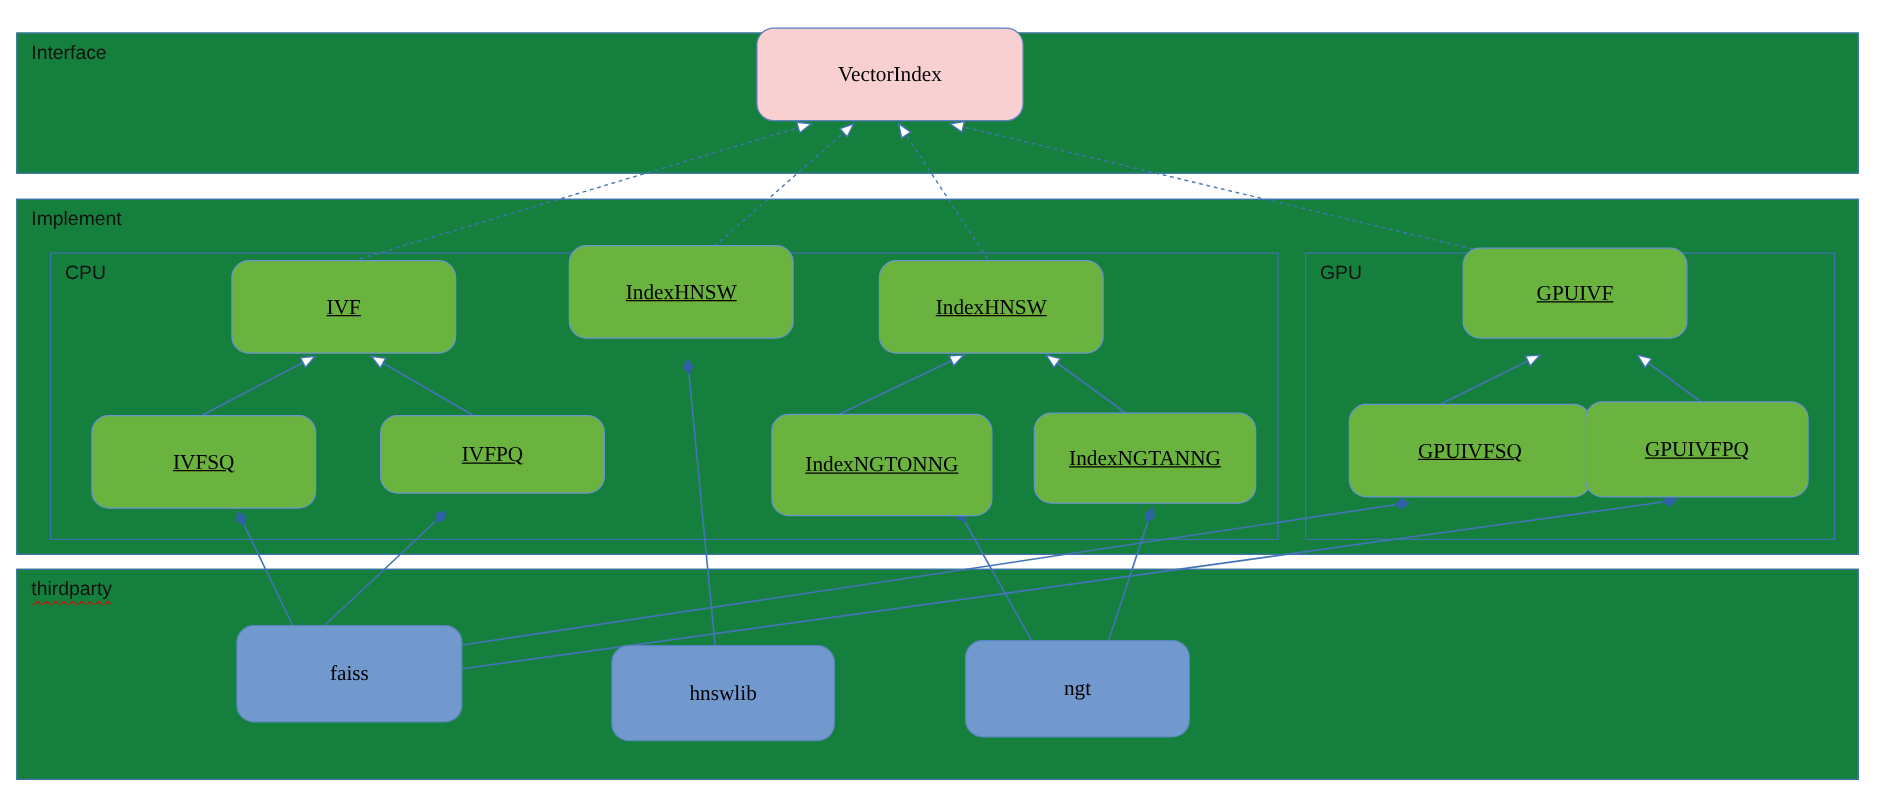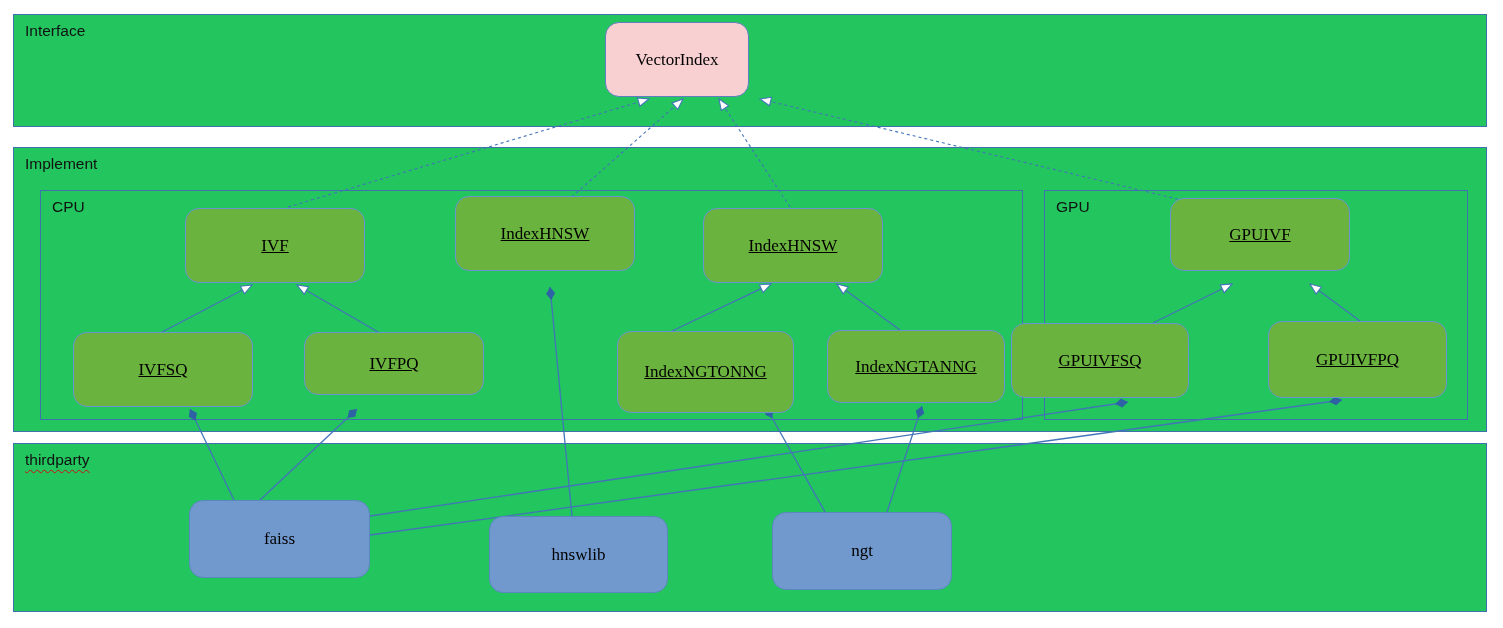--- a/index.html
+++ b/index.html
@@ -5,22 +5,22 @@
   :root{
     --green:#6ab33f; --pink:#f8d0d1; --blue:#7199ce;
     --line:#4374b9; --diamond:#2e62a5; --cborder:#3f72ad;
   }
   html,body{margin:0;padding:0;background:#ffffff;}
   body{
     width:1503px;height:628px;position:relative;overflow:hidden;
     font-family:"Liberation Sans",sans-serif;
   }
   .container{
-    position:absolute;background:#22c55e;border:1.6px solid var(--cborder);
-    box-sizing:border-box;z-index:1;
+    position:absolute;background:#15803d;border:1.6px solid var(--cborder);
+    box-sizing:border-box;z-index:1;margin-top:12px;
   }
   .clabel{
     display:inline-block;margin:7px 0 0 11px;font-size:15.5px;color:#111111;
   }
   .clabel.spellcheck{
     text-decoration-line:underline;text-decoration-style:wavy;
     text-decoration-color:#cc1111;text-decoration-thickness:1px;
     text-underline-offset:4px;
   }
   #edge-layer{position:absolute;left:0;top:0;z-index:2;pointer-events:none;}
@@ -79,21 +79,21 @@
       <line x1="234" y1="500" x2="190" y2="409" class="edge composition" marker-end="url(#diamond-filled)"></line>
       <line x1="260" y1="500" x2="357" y2="409" class="edge composition" marker-end="url(#diamond-filled)"></line>
       <line x1="370" y1="516" x2="1128" y2="402" class="edge composition" marker-end="url(#diamond-filled)"></line>
       <line x1="370" y1="535" x2="1342" y2="400" class="edge composition" marker-end="url(#diamond-filled)"></line>
       <line x1="572" y1="516" x2="550" y2="287" class="edge composition" marker-end="url(#diamond-filled)"></line>
       <line x1="825" y1="512" x2="766" y2="407" class="edge composition" marker-end="url(#diamond-filled)"></line>
       <line x1="887" y1="512" x2="922" y2="406" class="edge composition" marker-end="url(#diamond-filled)"></line>
     </g>
 </svg>
 
-<div class="node pink" style="left:605px;top:22px;width:144px;height:75px">
+<div class="node pink" style="left:605px;top:22px;width:214px;height:75px">
     <span class="nlabel">VectorIndex</span>
   </div>
 
 <div class="node green" style="left:185px;top:208px;width:180px;height:75px">
     <span class="nlabel">IVF</span>
   </div>
 <div class="node green" style="left:455px;top:196px;width:180px;height:75px">
     <span class="nlabel">IndexHNSW</span>
   </div>
 <div class="node green" style="left:703px;top:208px;width:180px;height:75px">
@@ -108,21 +108,21 @@
 <div class="node green" style="left:617px;top:331px;width:177px;height:82px">
     <span class="nlabel">IndexNGTONNG</span>
   </div>
 <div class="node green" style="left:827px;top:330px;width:178px;height:73px">
     <span class="nlabel">IndexNGTANNG</span>
   </div>
 
 <div class="node green" style="left:1170px;top:198px;width:180px;height:73px">
     <span class="nlabel">GPUIVF</span>
   </div>
-<div class="node green" style="left:1011px;top:323px;width:178px;height:75px">
+<div class="node green" style="left:1079px;top:323px;width:194px;height:75px">
     <span class="nlabel">GPUIVFSQ</span>
   </div>
 <div class="node green" style="left:1268px;top:321px;width:179px;height:77px">
     <span class="nlabel">GPUIVFPQ</span>
   </div>
 
 <div class="node blue" style="left:189px;top:500px;width:181px;height:78px">
     <span class="nlabel">faiss</span>
   </div>
 <div class="node blue" style="left:489px;top:516px;width:179px;height:77px">

